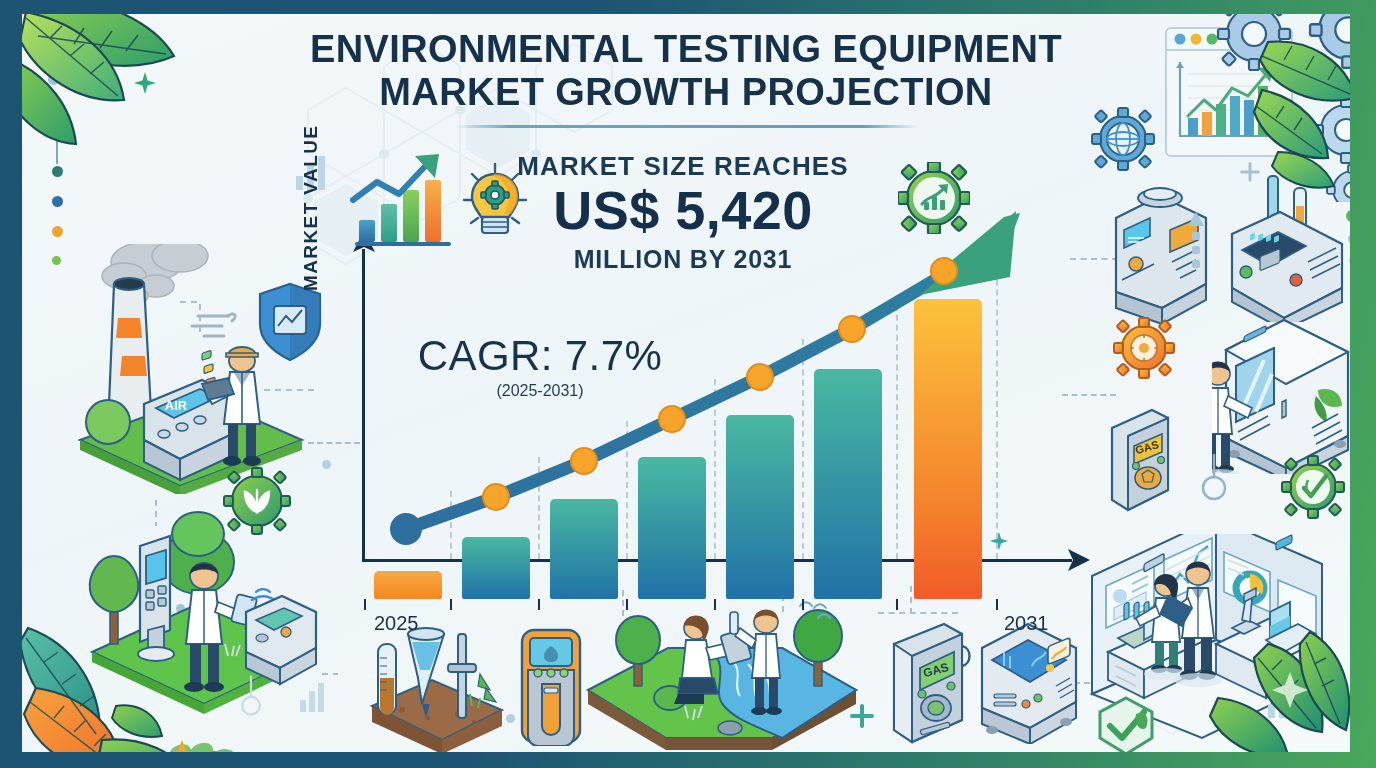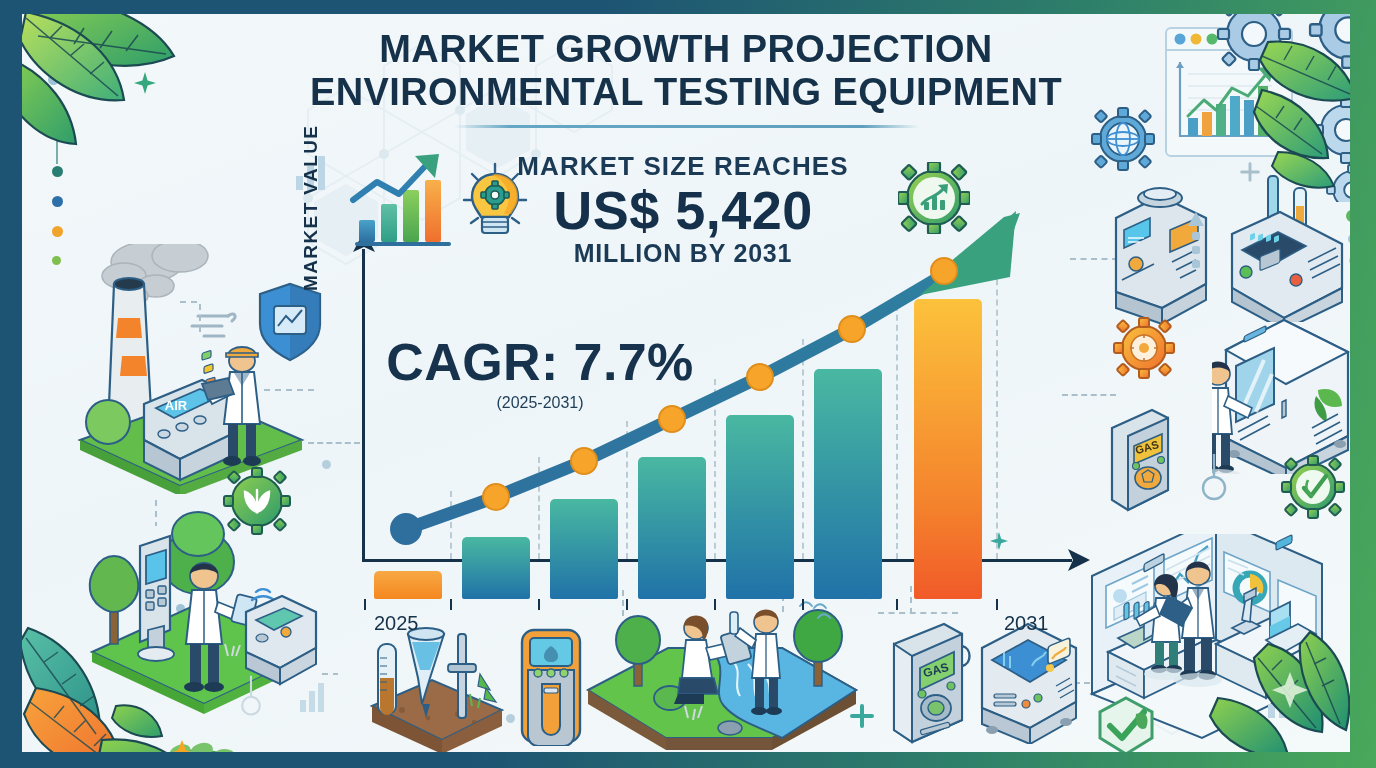--- a/index.html
+++ b/index.html
@@ -42,32 +42,32 @@
   #divider {
     width:465px; height:3px; margin:12px auto 0;
     background:linear-gradient(90deg,rgba(90,160,190,0) 0%,#64a7c4 12%,#5f9fbd 88%,rgba(90,160,190,0) 100%);
     border-radius:2px;
   }
 
   
   #subblock { position:absolute; left:446px; top:137px; width:430px; text-align:center; z-index:30; }
   .sub1 { font-size:26px; font-weight:600; letter-spacing:1.1px; color:#1b3a55; }
   .sub2 { font-size:54px; font-weight:bold; letter-spacing:.5px; color:#15304a; line-height:1.0; margin-top:1px;}
-  .sub3 { font-size:25px; font-weight:600; letter-spacing:.8px; color:#1b3a55; margin-top:2px;}
+  .sub3 { font-size:25px; font-weight:600; letter-spacing:.8px; color:#1b3a55; margin-top:8px;}
 
   
   #bulb { position:absolute; left:438px; top:146px; width:70px; height:80px; z-index:31; }
   
   #gearchart { position:absolute; left:876px; top:148px; width:72px; height:72px; z-index:31; }
   
   #minibar { position:absolute; left:325px; top:140px; width:115px; height:100px; z-index:31;}
 
   
   #cagrblock { position:absolute; left:358px; top:318px; width:320px; text-align:center; z-index:30;}
-  .cagr1 { font-size:52px; font-weight:bold; color:#17324c; letter-spacing:.4px;}
+  .cagr1 { font-size:42px; font-weight:normal; color:#17324c; letter-spacing:.4px;}
   .cagr2 { font-size:16px; font-weight:500; color:#1d3c55; margin-top:2px;}
 
   
   #chart { position:absolute; left:282px; top:215px; width:790px; height:370px; z-index:20;}
   #ylabel {
     position:absolute; left:-4px; top:62px;
     transform:rotate(-90deg); transform-origin:left top;
     font-size:19px; font-weight:bold; letter-spacing:1.4px; color:#16324a;
     white-space:nowrap;
   }
@@ -263,22 +263,22 @@
       <path d="M120 18 C152 36 166 78 156 116 C124 102 108 64 110 30 Z" fill="url(#bg1)" stroke="#1b4a52" stroke-width="2.2"></path>
       <path d="M28 84 C64 88 92 112 98 142 C62 146 32 126 20 102 Z" fill="url(#bg1)" stroke="#1b4a52" stroke-width="2.2"></path>
       <g stroke="#1b4a52" stroke-width="1.5" fill="none" opacity=".85">
         <path d="M68 44 L126 114 M82 56 L92 46 M98 76 L108 66"></path>
         <path d="M116 28 L150 110 M124 50 L136 44 M132 72 L144 66"></path>
       </g>
       <path d="M100 58 l5 13 13 5 -13 5 -5 13 -5 -13 -13 -5 13 -5 z" fill="#dff0d8" opacity=".9"></path>
     </svg>
 
     <div id="titleblock">
+      <div class="ttl">ENVIRONMENTAL TESTING EQUIPMENT</div>
       <div class="ttl">MARKET GROWTH PROJECTION</div>
-      <div class="ttl">ENVIRONMENTAL TESTING EQUIPMENT</div>
       <div id="divider"></div>
     </div>
 
     <svg id="minibar" viewBox="0 0 115 100">
       <defs>
         <linearGradient id="mb1" x1="0" y1="0" x2="0" y2="1">
             <stop offset="0" stop-color="#4aa2c9"></stop>
             <stop offset="1" stop-color="#2b6fa0"></stop>
           </linearGradient>
         <linearGradient id="mb2" x1="0" y1="0" x2="0" y2="1">

